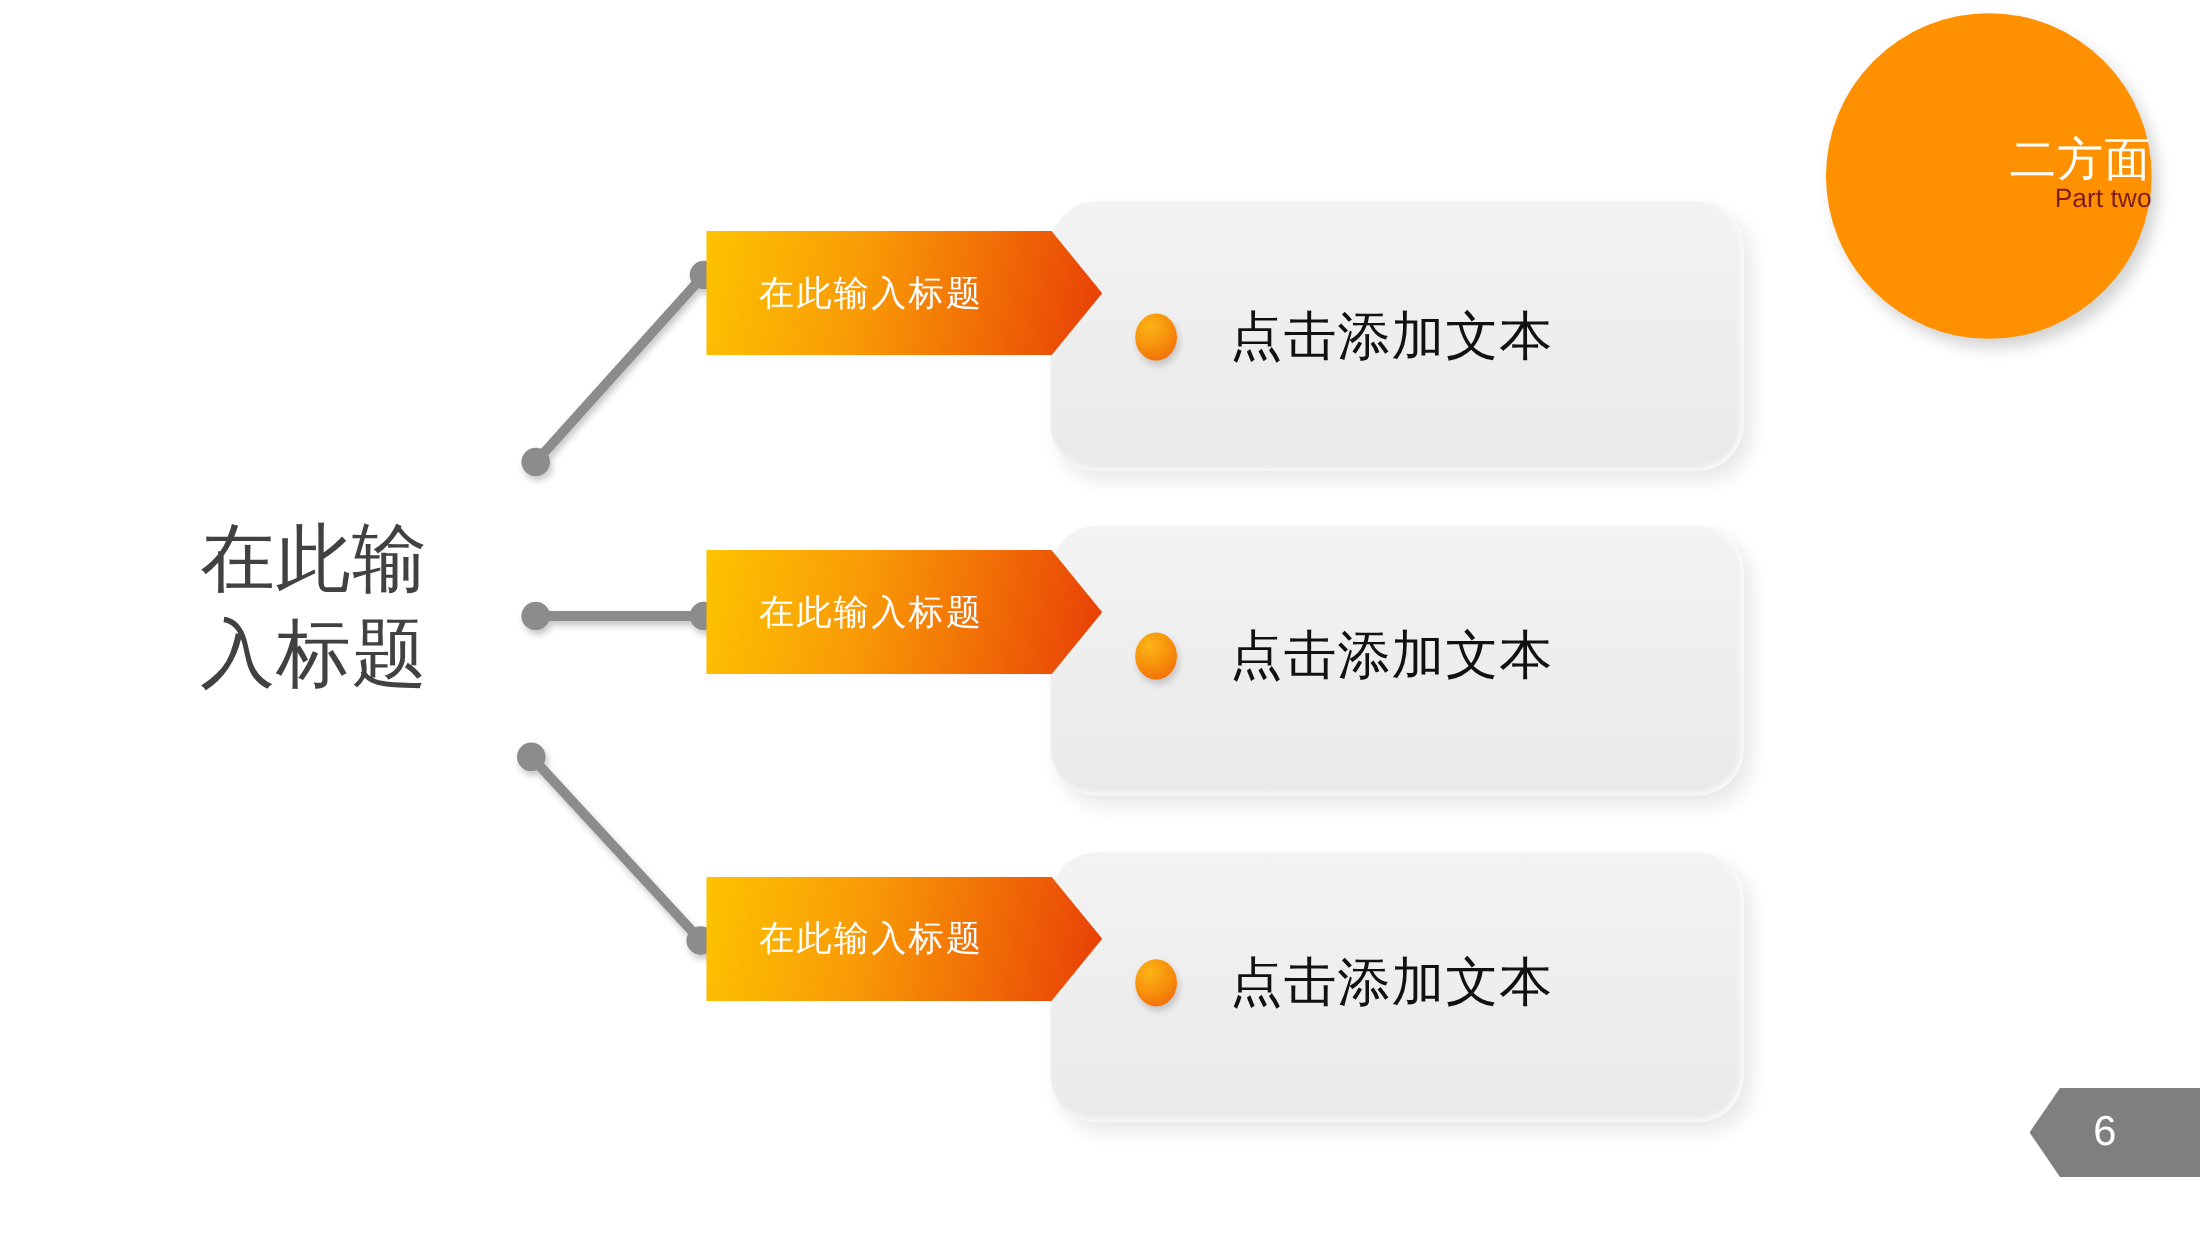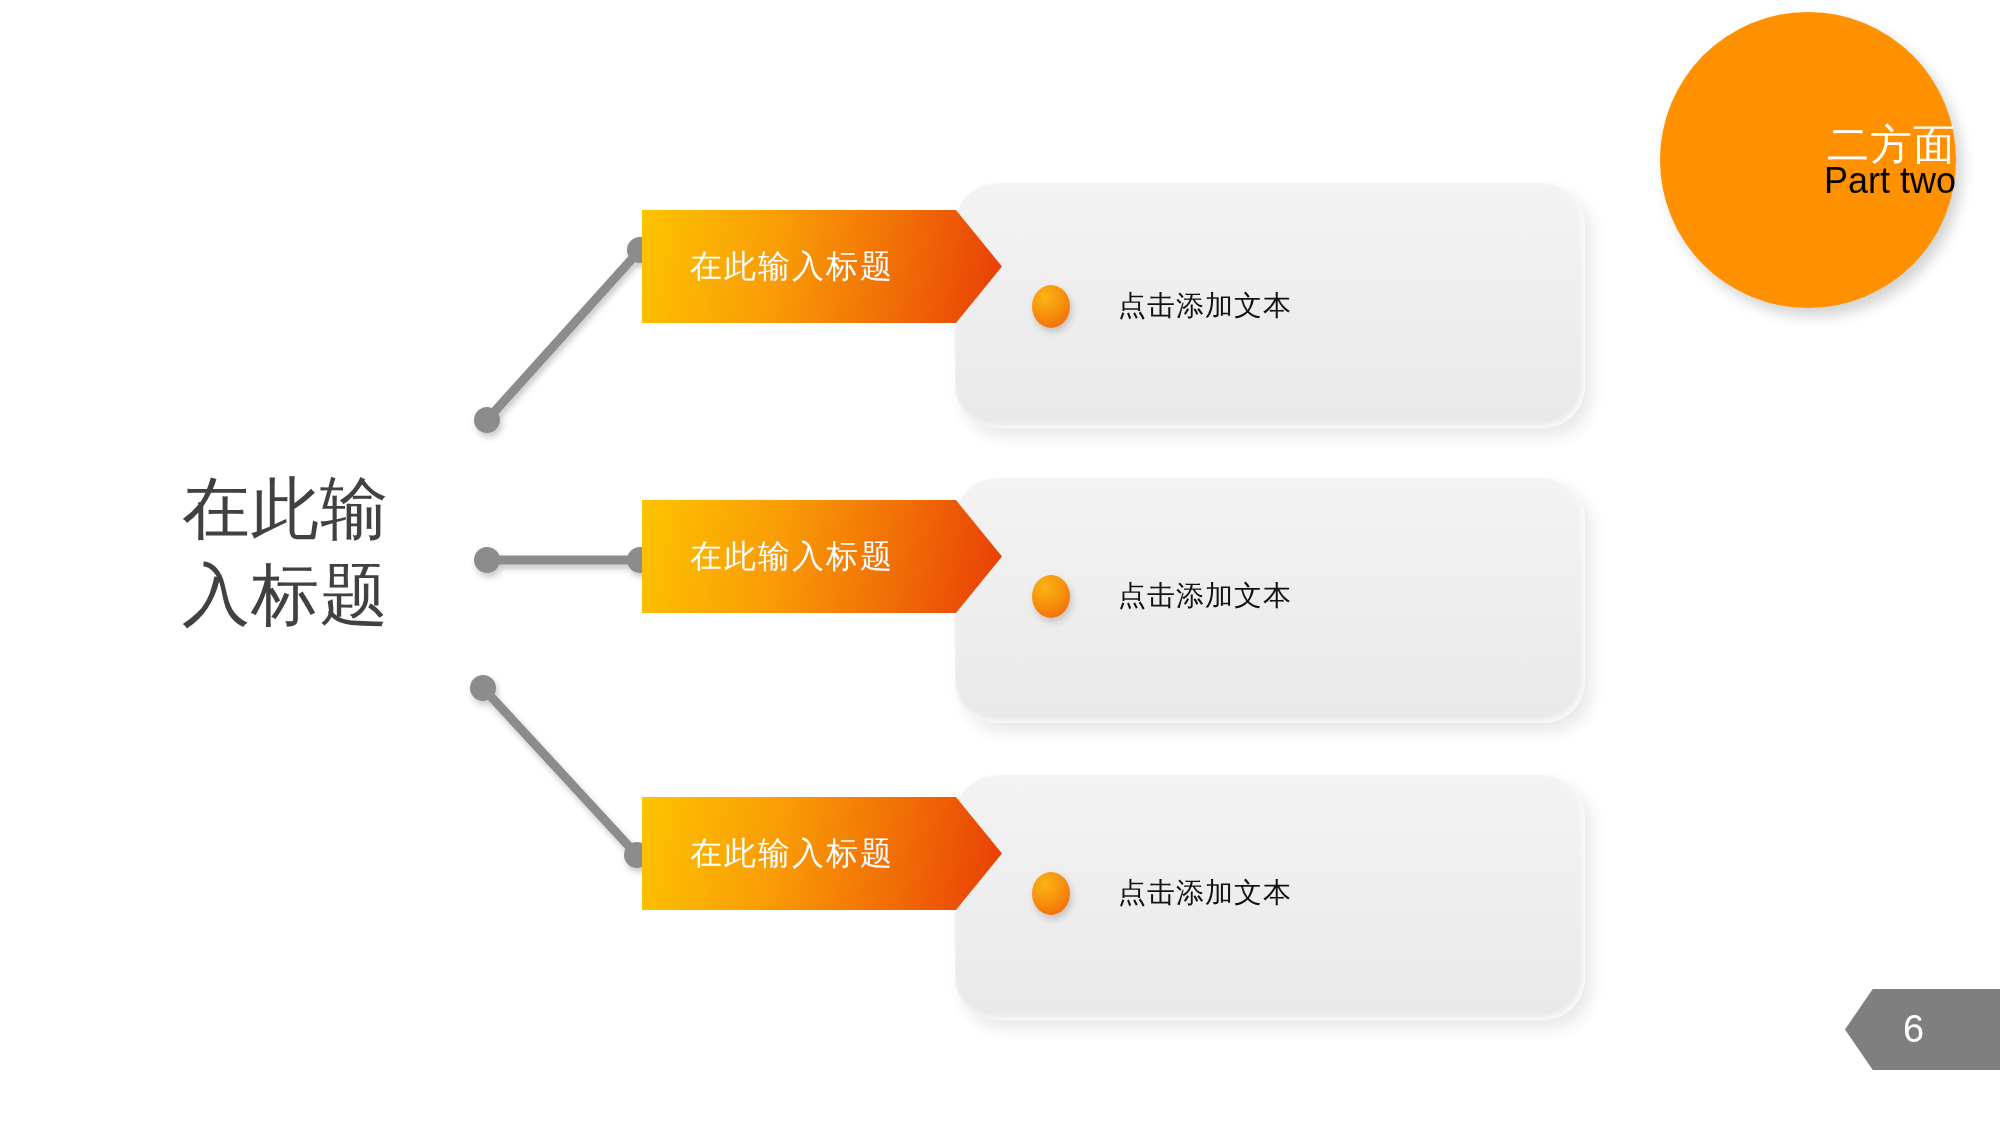--- a/index.html
+++ b/index.html
@@ -35,23 +35,23 @@
     color: #ffffff;
     text-align: center;
   }
   .part-badge .cn {
     font-size: 42px;
     line-height: 44px;
     letter-spacing: 1px;
     color: #ffffff;
   }
   .part-badge .en {
-    font-size: 36px;
+    font-size: 24px;
     line-height: 32px;
-    color: #000000;
+    color: #7f1d1d;
     margin-top: -2px;
   }
 
   
   .main-title {
     position: absolute;
     left: 182px;
     top: 465px;
     width: 250px;
     color: #414141;
@@ -132,21 +132,21 @@
   .bullet-dot {
     width: 38px;
     height: 43px;
     border-radius: 50%;
     background: radial-gradient(circle at 34% 28%, #fbb415 0%, #f7920c 45%, #ef5f08 100%);
     box-shadow: 2px 4px 7px rgba(0,0,0,0.18);
     flex: 0 0 auto;
   }
   .panel-text {
     color: #111111;
-    font-size: 28px;
+    font-size: 48px;
     letter-spacing: 1px;
     margin-left: 48px;
     white-space: nowrap;
     text-align: center;
   }
 
   
   .page-badge {
     position: absolute;
     left: 1845px;

